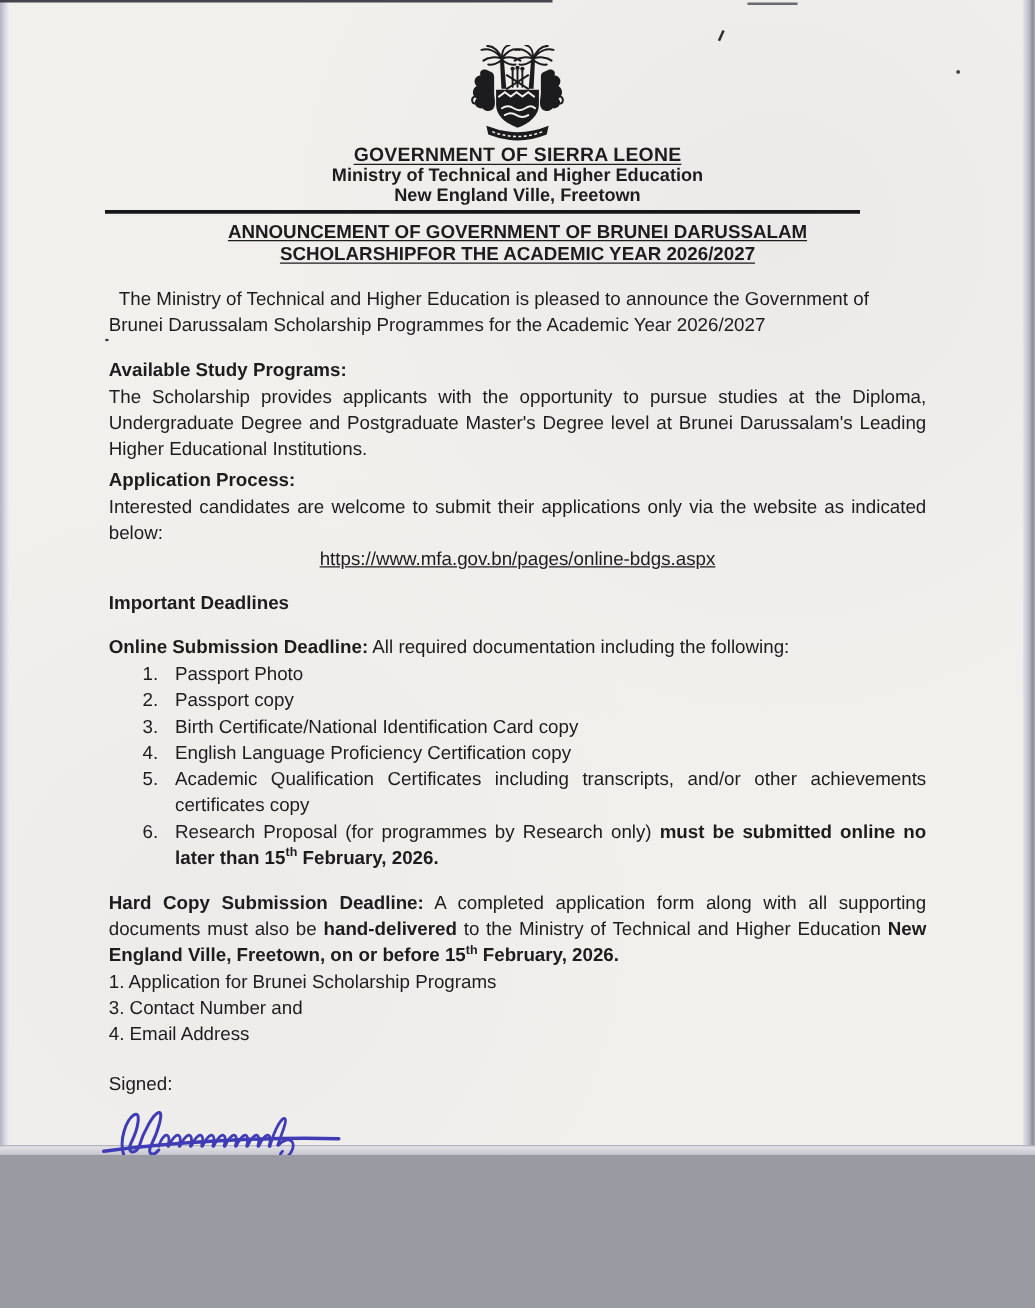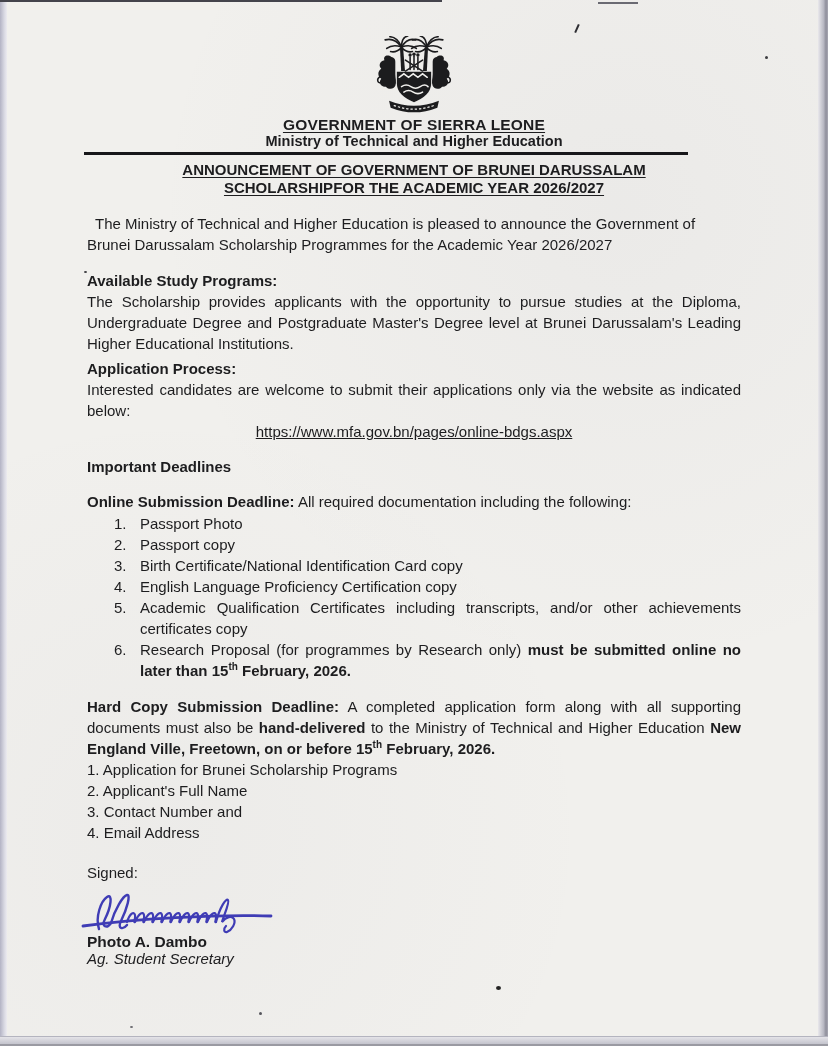--- a/index.html
+++ b/index.html
@@ -1,18 +1,18 @@
 <!DOCTYPE html>
 <html><head>
 <meta charset="utf-8">
 <style>
   * { margin:0; padding:0; box-sizing:border-box; }
   html,body { background:#9a9aa2; }
   .page {
-    position:relative; width:828px; height:1044px;
+    position:relative; width:828px; height:924px;
     background:#f1f0ed;
     background-image:
       radial-gradient(circle at 75% 20%, rgba(120,120,140,0.05), transparent 45%),
       radial-gradient(circle at 20% 80%, rgba(120,120,140,0.04), transparent 40%);
     font-family:"Liberation Sans","DejaVu Sans",sans-serif;
     color:#1d1d1f; overflow:hidden;
   }
   
   .edge-left   { position:absolute; left:0; top:0; bottom:0; width:7px;
                  background:linear-gradient(90deg,#b3b3c4,#d8d8e2 60%,#ecebf0); }
@@ -124,20 +124,21 @@
           </g>
 
           <path d="M28,83 Q60,96 92,83 L90,92 Q60,104 30,92 Z" stroke="none"></path>
           <path d="M34,89 Q60,99 86,89" fill="none" stroke="#f1f0ed" stroke-width="1.6" stroke-dasharray="3 2.5"></path>
         </g>
       </svg>
     </div>
 
     <div class="hdr hdr-gov">GOVERNMENT OF SIERRA LEONE</div>
     <div class="hdr hdr-min">Ministry of Technical and Higher Education</div>
+    <div class="hdr hdr-addr">New England Ville, Freetown</div>
     <div class="rule"></div>
 
     <div class="doc-title">
       <span>ANNOUNCEMENT OF GOVERNMENT OF BRUNEI DARUSSALAM</span><br>
       <span>SCHOLARSHIPFOR THE ACADEMIC YEAR 2026/2027</span>
     </div>
 
     <p class="para intro">The Ministry of Technical and Higher Education is pleased to announce the Government of Brunei Darussalam Scholarship Programmes for the Academic Year 2026/2027</p>
 
     <div class="sec-h mt-sec">Available Study Programs:</div>
@@ -177,21 +178,20 @@
       <div class="oitem">
         <span class="num">6.</span>
         <div class="itxt"><span>Research Proposal (for programmes by Research only) </span><span class="b">must be submitted online no later than 15</span><sup class="b">th</sup><span class="b"> February, 2026.</span></div>
       </div>
     </div>
 
     <p class="para justify" style="margin-top:15px;"><span class="b">Hard Copy Submission Deadline:</span><span> A completed application form along with all supporting documents must also be </span><span class="b">hand-delivered</span><span> to the Ministry of Technical and Higher Education </span><span class="b">New England Ville, Freetown, on or before 15</span><sup class="b">th</sup><span class="b"> February, 2026.</span></p>
 
     <div class="plainlist">
       <div>1. Application for Brunei Scholarship Programs</div>
-      <div>2. Applicant's Full Name</div>
       <div>3. Contact Number and</div>
       <div>4. Email Address</div>
     </div>
 
     <div class="signed">Signed:</div>
 
     <div class="sig-wrap">
       <svg width="210" height="46" viewBox="0 0 210 46" aria-hidden="true">
         <g fill="none" stroke="#3f3cb5" stroke-linecap="round">
           <path stroke-width="2.4" d="M24,40 C20,28 26,12 32,8 C38,4 36,18 30,30 C26,38 32,40 36,34"></path>

